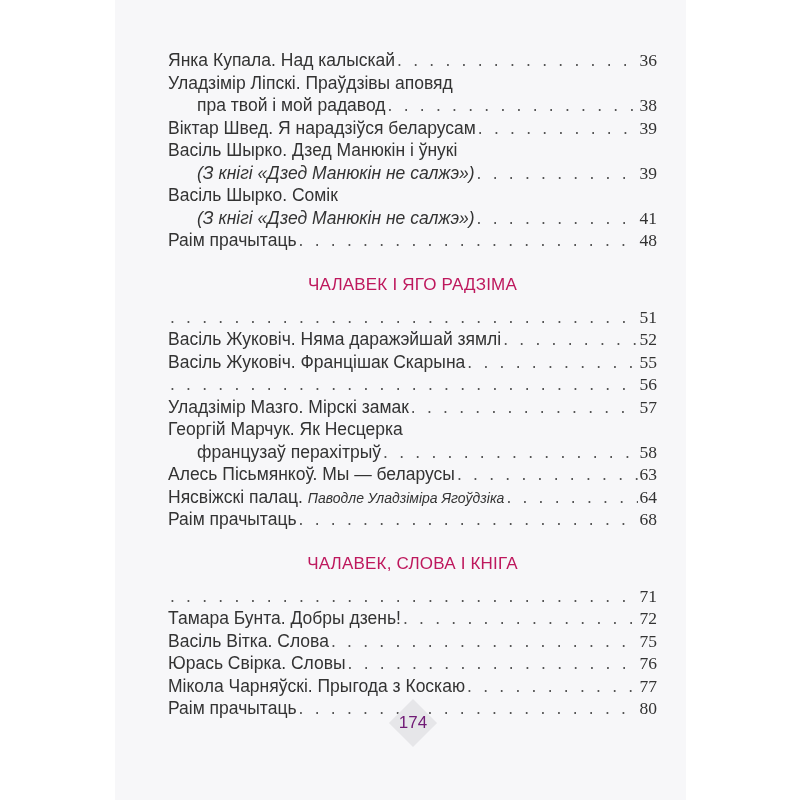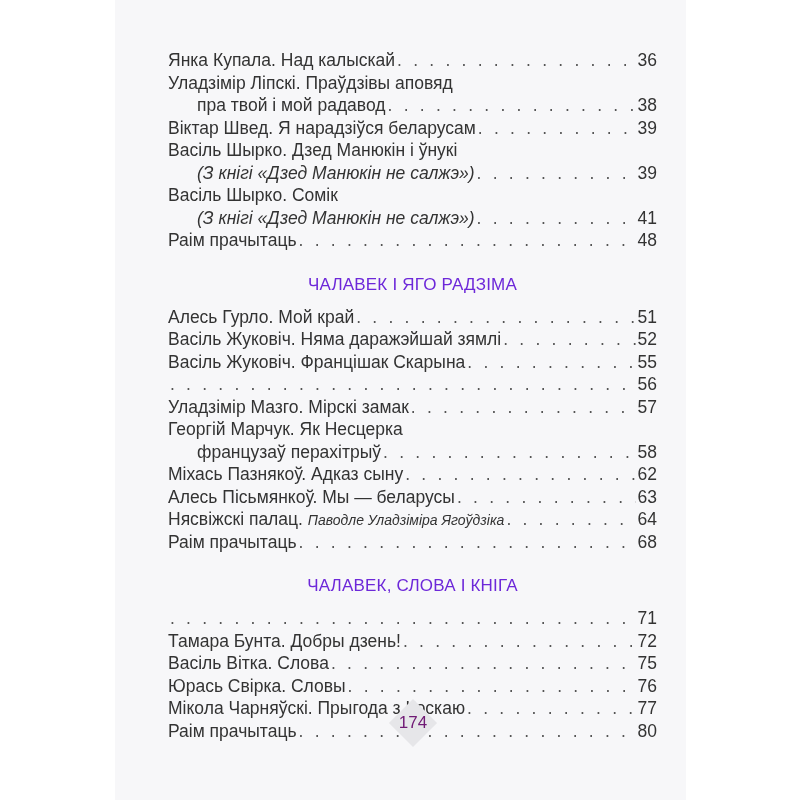--- a/index.html
+++ b/index.html
@@ -22,26 +22,26 @@
     }
     .line.indent { padding-left: 29px; }
     .line .title { flex: 0 0 auto; }
     .line .dots {
       flex: 1 1 auto; overflow: hidden; margin: 0 2px;
       letter-spacing: 3.2px; color: #555;
     }
     .line .dots::before {
       content: ". . . . . . . . . . . . . . . . . . . . . . . . . . . . . . . . . . . . . . . . . . . . . . . . . . . . . . . . . . . . . . . . . . . . . . . . . . . . . . . . . . . .";
     }
-    .line .page-num { flex: 0 0 auto; text-align: left; }
+    .line .page-num { flex: 0 0 auto; text-align: left; font-family: Liberation Serif, serif; }
     .it { font-style: italic; }
     .small-it { font-style: italic; font-size: 14px; }
     .heading {
       text-align: center; font-size: 17px; letter-spacing: 0.2px;
-      height: 22px; line-height: 22px; color: #6d28d9;
+      height: 22px; line-height: 22px; color: #be185d;
     }
     .gap-before-heading { height: 22px; }
     .gap-after-heading { height: 10px; }
     .page-marker {
       position: absolute; left: 413px; top: 723px;
       transform: translate(-50%, -50%);
       width: 48px; height: 48px;
     }
     .page-marker .diamond {
       position: absolute; left: 7px; top: 7px; width: 34px; height: 34px;
@@ -103,21 +103,20 @@
         <span class="dots"></span>
         <span class="page-num">48</span>
       </div>
     </div>
 
     <div class="gap-before-heading"></div>
     <div class="heading">ЧАЛАВЕК І ЯГО РАДЗІМА</div>
     <div class="gap-after-heading"></div>
     <div>
       <div class="line">
-        <span class="title">Алесь Гурло. Мой край</span>
         <span class="dots"></span>
         <span class="page-num">51</span>
       </div>
       <div class="line">
         <span class="title">Васіль Жуковіч. Няма даражэйшай зямлі</span>
         <span class="dots"></span>
         <span class="page-num">52</span>
       </div>
       <div class="line">
         <span class="title">Васіль Жуковіч. Францішак Скарына</span>
@@ -133,25 +132,20 @@
         <span class="dots"></span>
         <span class="page-num">57</span>
       </div>
       <div class="line">
         <span class="title">Георгій Марчук. Як Несцерка</span>
       </div>
       <div class="line indent">
         <span class="title">французаў перахітрыў</span>
         <span class="dots"></span>
         <span class="page-num">58</span>
-      </div>
-      <div class="line">
-        <span class="title">Міхась Пазнякоў. Адказ сыну</span>
-        <span class="dots"></span>
-        <span class="page-num">62</span>
       </div>
       <div class="line">
         <span class="title">Алесь Пісьмянкоў. Мы — беларусы</span>
         <span class="dots"></span>
         <span class="page-num">63</span>
       </div>
       <div class="line">
         <span class="title">
           <span>Нясвіжскі палац.</span>
           <span class="small-it">Паводле Уладзіміра Ягоўдзіка</span>

